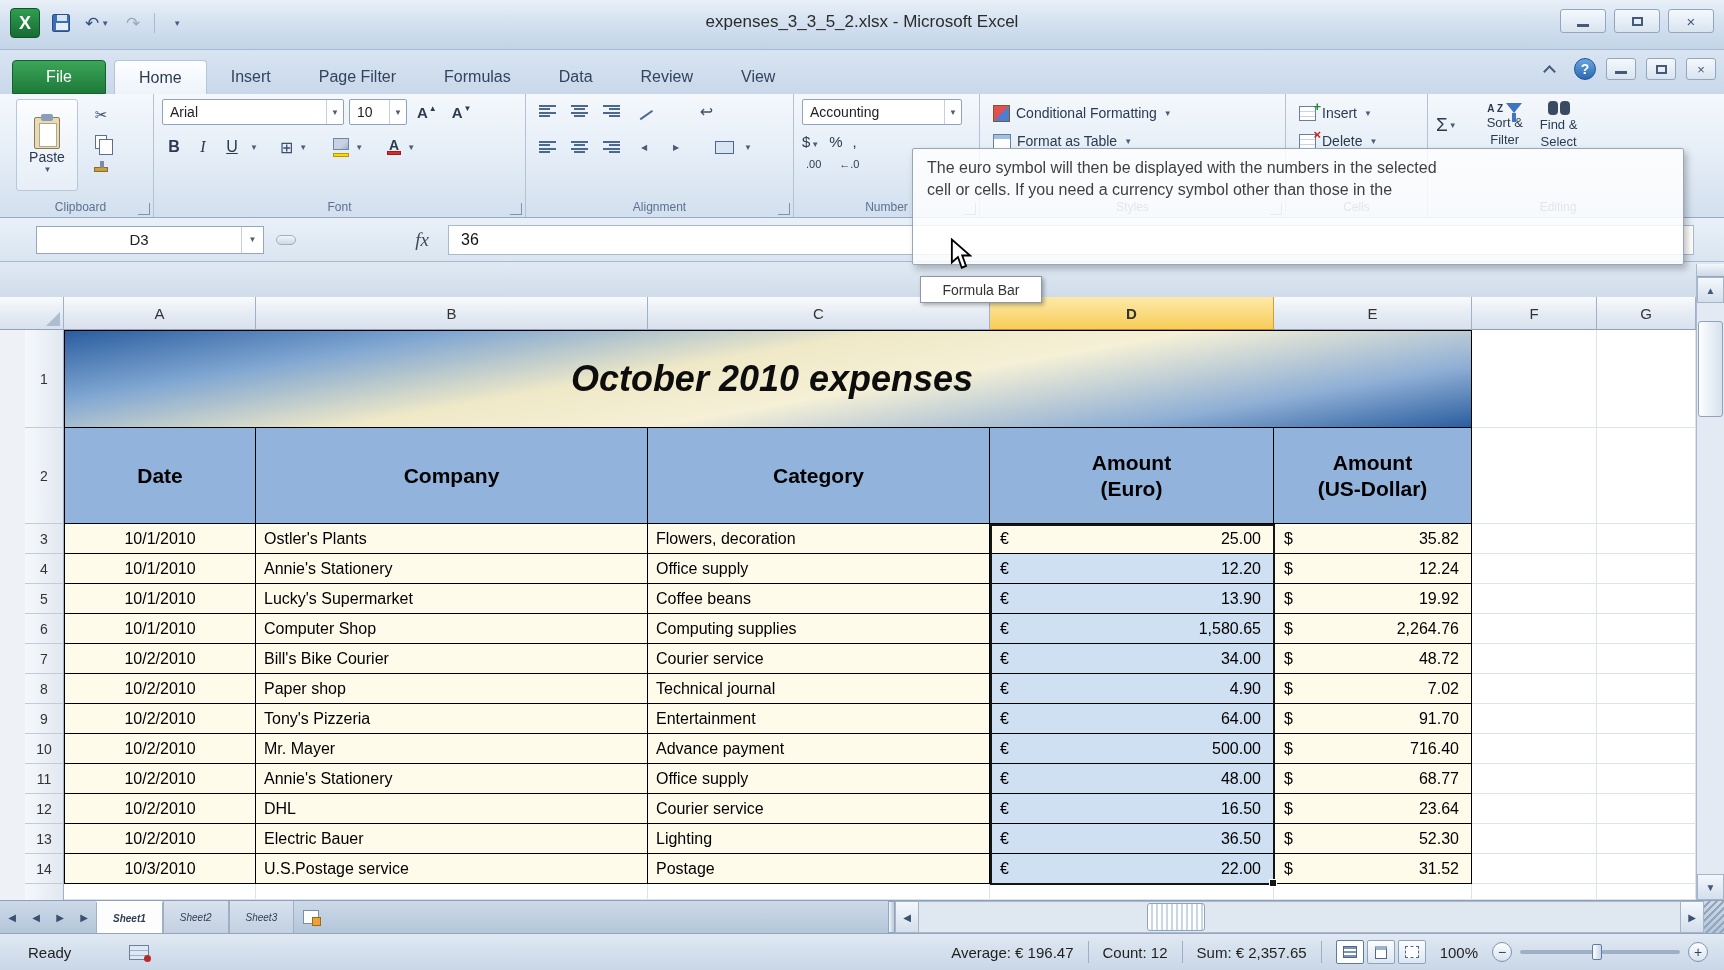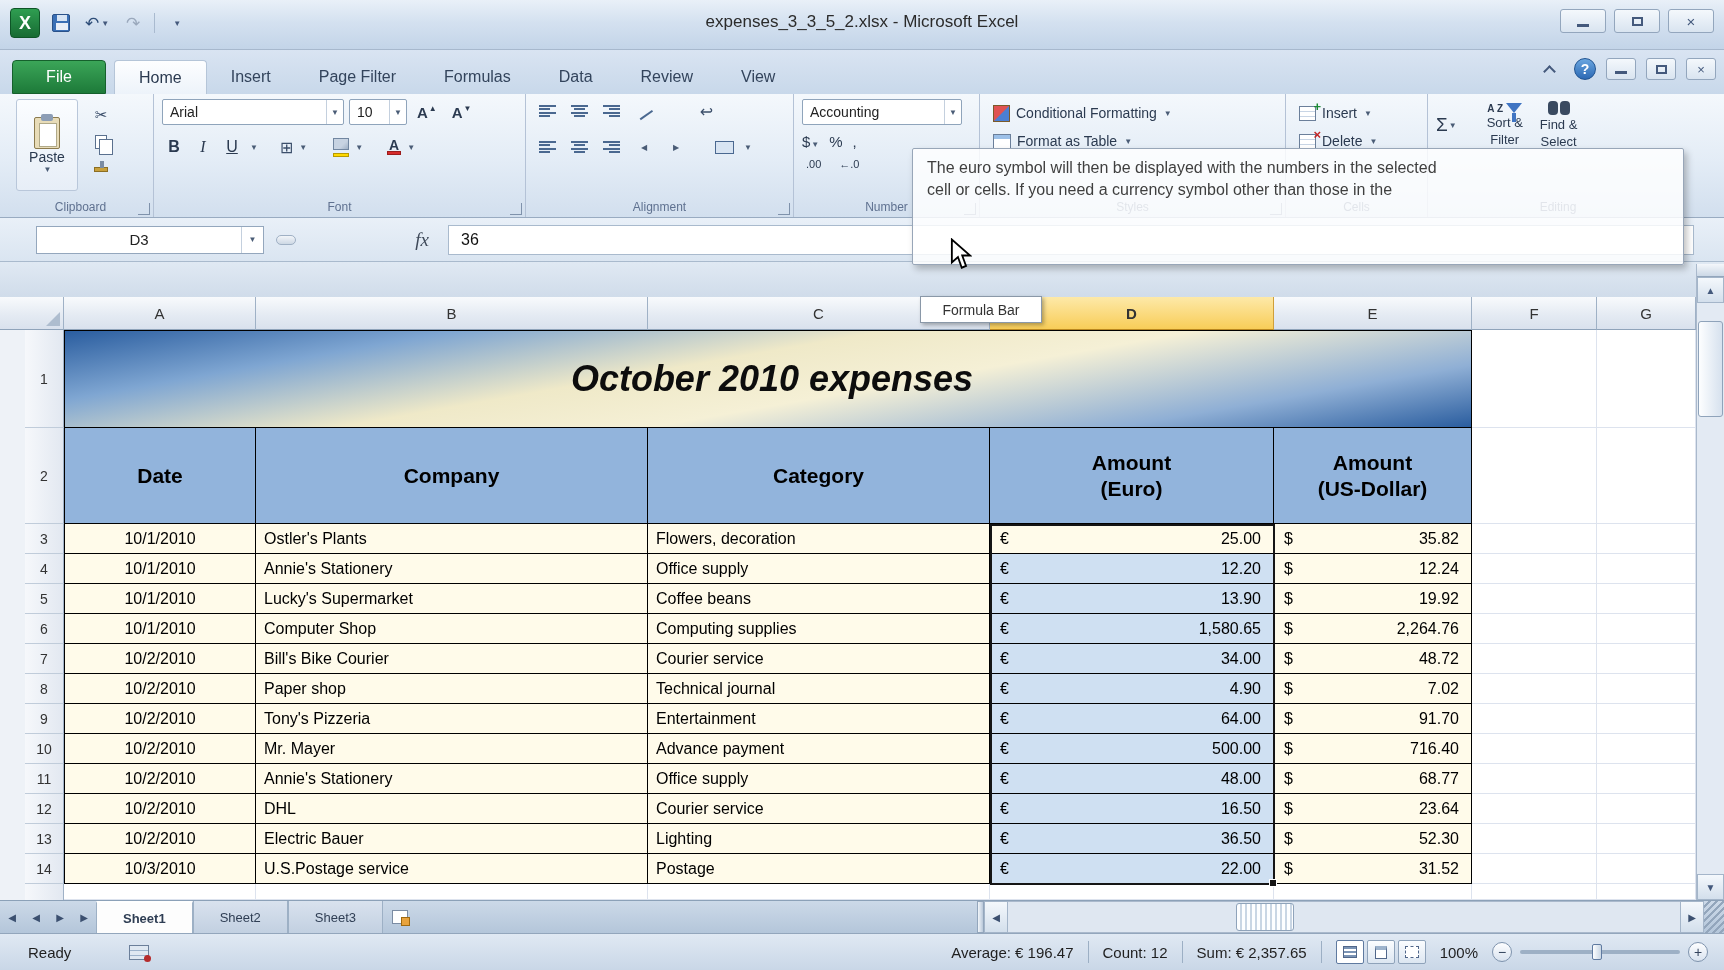--- a/index.html
+++ b/index.html
@@ -127,21 +127,21 @@
   .namebox { margin-left:36px; width:228px; height:28px; background:#fff; border:1px solid #94a7bd; display:flex; align-items:center; }
   .namebox .nbtext { flex:1; text-align:center; font-size:15px; color:#222; }
   .nbarrow { width:22px; height:100%; border-left:1px solid #c4d0de; display:flex; align-items:center; justify-content:center; font-size:8px; color:#4a5c76; }
   .fpill { width:20px; height:10px; background:linear-gradient(#f2f5f9,#cdd8e4); border:1px solid #9fb0c4; border-radius:6px; margin-left:12px; }
   .fxbtn { margin-left:108px; font-family:"Liberation Serif",serif; font-style:italic; font-size:19px; color:#3f4a5a; width:36px; text-align:center; }
   .fcontent { margin-left:8px; flex:1; height:30px; background:#fff; border:1px solid #a9bacd; display:flex; align-items:center;
     padding-left:12px; font-size:16px; color:#111; margin-right:30px; }
 
   .substrip { position:absolute; left:0; top:262px; width:1724px; height:35px; background:linear-gradient(#e0e9f3,#d0dcea); }
 
-  .fbtooltip { position:absolute; left:920px; top:296px; width:122px; height:27px; z-index:60;
+  .fbtooltip { position:absolute; left:920px; top:276px; width:122px; height:27px; z-index:60;
     background:#fff; border:1px solid #8a98a8; box-shadow:2px 2px 4px rgba(0,0,0,0.3);
     display:flex; align-items:center; justify-content:center; font-size:14px; color:#333; }
 
   
   .colhdr { position:absolute; left:0; top:297px; width:1696px; height:33px; display:flex; }
   .chcell { height:100%; background:linear-gradient(#f8fafc,#e5ebf3 55%,#d9e1ed); border-right:1px solid #9fb1c6;
     border-bottom:1px solid #8fa3ba; display:flex; align-items:center; justify-content:center; font-size:15px; color:#333; }
   .chcell.sel { background:linear-gradient(#fde9a8,#f8cd58); border-right:1px solid #cf9f3a; border-bottom:1px solid #b9871f; font-weight:bold; }
   .corner { width:64px; position:relative; }
   .corner::after { content:""; position:absolute; right:3px; bottom:3px; border-left:14px solid transparent; border-bottom:14px solid #aebdcf; }
@@ -183,22 +183,22 @@
   .varrow { height:26px; display:flex; align-items:center; justify-content:center; font-size:10px; color:#44597c;
     background:linear-gradient(#f4f8fc,#d3dfec); border:1px solid #a4b5c9; }
   .vtrack { flex:1; position:relative; background:#e3eaf3; }
   .vthumb { position:absolute; left:1px; right:1px; top:18px; height:96px; border:1px solid #8fa3ba;
     border-radius:3px; background:linear-gradient(90deg,#fdfeff,#d6e1ee); }
 
   
   .tabsband { position:absolute; left:0; top:900px; width:1724px; height:33px;
     background:linear-gradient(#ccd9e8,#b4c6da); border-top:1px solid #8ca1b8; display:flex; align-items:stretch; }
   .navbtn { width:24px; display:flex; align-items:center; justify-content:center; font-size:10px; color:#3c5070; }
-  .stab { padding:0 26px; display:flex; align-items:center; font-size:13px; color:#2f3e54;
-    background:linear-gradient(#d9e2ee,#c2d0e1); border-right:1px solid #9db0c5; border-left:1px solid #9db0c5; }
+  .stab { padding:0 16px; display:flex; align-items:center; font-size:10px; color:#2f3e54;
+    background:linear-gradient(#d9e2ee,#c2d0e1); border-right:1px solid #9db0c5; border-left:1px solid #9db0c5;font-style:italic; }
   .stab.active { background:#fdfdfd; font-weight:bold; border-top:2px solid #fff; }
   .instab { width:34px; display:flex; align-items:center; justify-content:center; }
   .instab .pg { width:16px; height:14px; background:#fff; border:1px solid #7b8ca3; position:relative; }
   .instab .pg::after { content:""; position:absolute; right:-3px; bottom:-3px; width:7px; height:7px; background:#e8a33d; border:1px solid #a06a10; }
   .tabsplit { width:7px; margin-left:560px; background:linear-gradient(90deg,#f2f6fa,#b9c8da); border:1px solid #93a6bc; }
   .hscroll { display:flex; align-items:stretch; flex:1; }
   .harrow { width:24px; display:flex; align-items:center; justify-content:center; font-size:10px; color:#3c5070;
     background:linear-gradient(#f4f8fc,#d3dfec); border:1px solid #a4b5c9; }
   .htrack { flex:1; position:relative; background:#dfe7f1; border-top:1px solid #aab9cc; border-bottom:1px solid #aab9cc; }
   .hthumb { position:absolute; top:1px; bottom:1px; left:228px; width:58px; border:1px solid #8fa3ba; border-radius:3px;

